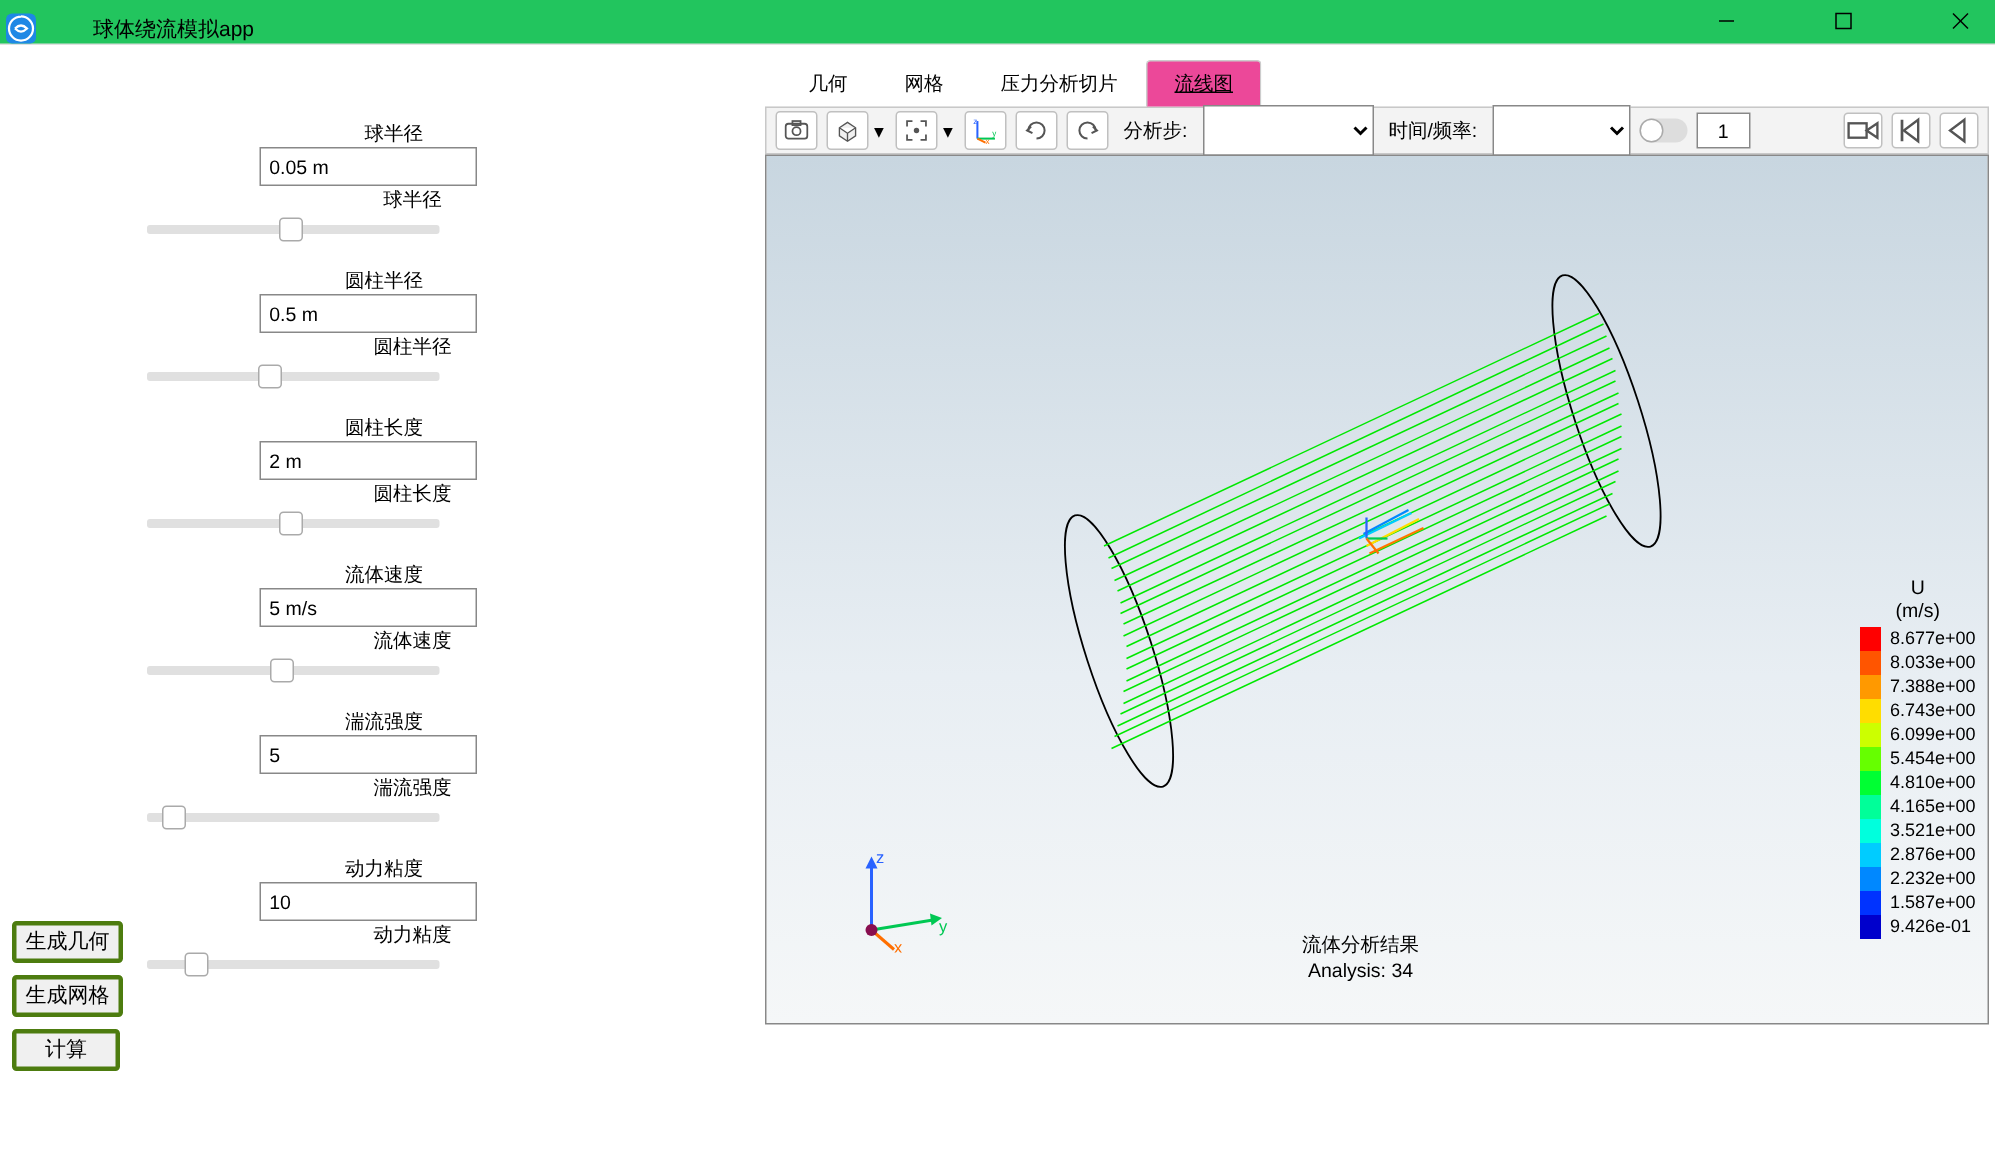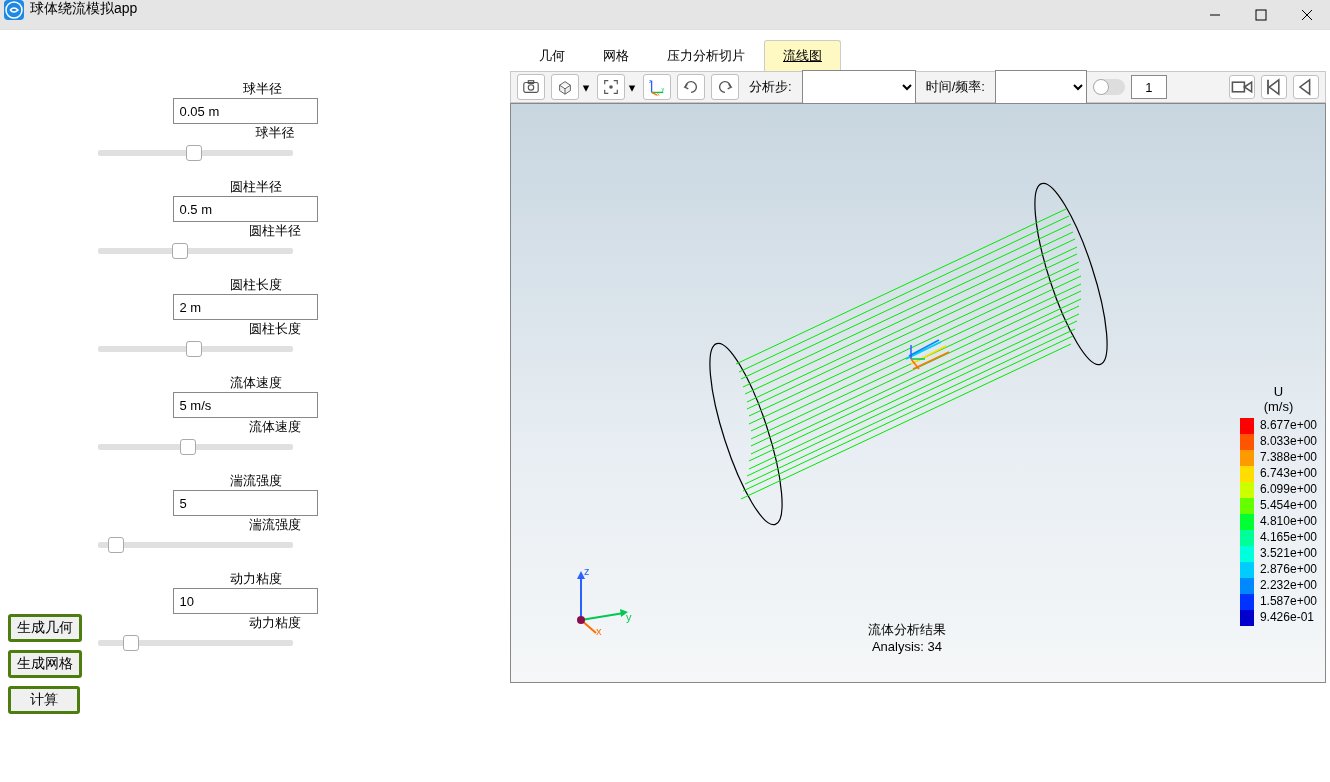--- a/index.html
+++ b/index.html
@@ -1,35 +1,35 @@
 <!DOCTYPE html>
 <html><head>
 <meta charset="utf-8">
 <style>
   * { box-sizing: border-box; margin: 0; padding: 0; }
   body { font-family: "Microsoft YaHei", Arial, sans-serif; font-size: 13px; background: #fff; width: 1330px; height: 782px; overflow: hidden; position: relative; color: #000; }
-  .titlebar { height: 30px; background: #e5e5e5; display: flex; align-items: flex-start; padding: 0 0 0 4px; border-bottom: 1px solid #e0e0e0; }
+  .titlebar { height: 30px; background: #22c55e; display: flex; align-items: flex-end; padding: 0 0 0 4px; border-bottom: 1px solid #e0e0e0; gap: 32px; }
   .titlebar .app-icon { width: 20px; height: 20px; background: #1e88e5; border-radius: 4px; display: flex; align-items: center; justify-content: center; color: #fff; font-size: 14px; margin-right: 6px; }
   .titlebar .title { flex: 1; font-size: 14px; }
   .titlebar .win-btn { width: 46px; height: 30px; display: flex; align-items: center; justify-content: center; cursor: pointer; }
   .main { display: flex; height: calc(100% - 30px); }
   .left { width: 510px; padding: 50px 20px 0 0; position: relative; }
   .param-row { display: flex; align-items: center; margin-bottom: 8px; flex-direction: column; }
   .param-label { width: 90px; text-align: right; padding-right: 8px; font-size: 13px; }
   .param-input { width: 145px; height: 26px; border: 1px solid #888; padding: 0 6px; font-size: 13px; }
   .side-label { margin-left: 60px; font-size: 13px; color: #000; }
   .slider-wrap { margin-left: 98px; width: 195px; height: 20px; position: relative; margin-bottom: 22px; background: #e0e0e0; border-radius: 2px; height: 6px; margin-top: 2px; }
   .slider-thumb { position: absolute; top: -5px; width: 16px; height: 16px; background: #fff; border: 1px solid #aaa; border-radius: 3px; cursor: pointer; }
   .btn-group { position: absolute; bottom: 60px; left: 8px; }
   .action-btn { display: block; margin-bottom: 8px; padding: 2px 6px; background: #f0f0f0; border: 3px solid #4d7c0f; border-radius: 3px; font-size: 14px; cursor: pointer; font-family: inherit; }
   .action-btn:last-child { width: 72px; text-align: center; }
   .right { flex: 1; padding: 10px 0 0 0; }
   .tabs { display: flex; gap: 0; margin-left: 10px; }
   .tab { padding: 6px 18px; font-size: 13px; cursor: pointer; border: 1px solid transparent; border-bottom: none; border-radius: 3px 3px 0 0; }
-  .tab.active { background: #fef9c3; border-color: #ccc; text-decoration: underline; }
+  .tab.active { background: #ec4899; border-color: #ccc; text-decoration: underline; }
   .toolbar { height: 32px; background: #f3f3f3; border: 1px solid #c8c8c8; display: flex; align-items: center; padding: 0 6px; gap: 6px; margin: 0 4px 0 0; }
   .tool-btn { width: 28px; height: 26px; border: 1px solid #c0c0c0; background: #fff; border-radius: 3px; display: flex; align-items: center; justify-content: center; cursor: pointer; position: relative; }
   .tool-btn svg { width: 18px; height: 18px; }
   .dd { width: 10px; height: 26px; display: flex; align-items: center; justify-content: center; cursor: pointer; margin-left: -4px; }
   .tlabel { font-size: 13px; margin: 0 4px; }
   .tselect { height: 24px; border: 1px solid #888; background: #fff; font-size: 13px; padding: 16px 4px; }
   .tselect.analysis { width: 114px; }
   .tselect.time { width: 92px; text-decoration: underline; }
   .spin-input { width: 36px; height: 24px; border: 1px solid #888; text-align: center; font-size: 13px; }
   .viewport { border: 1px solid #888; margin: 0 4px 0 0; height: 580px; background: linear-gradient(to bottom, #c8d6e0 0%, #e8eef3 60%, #f5f7f8 100%); position: relative; overflow: hidden; }

